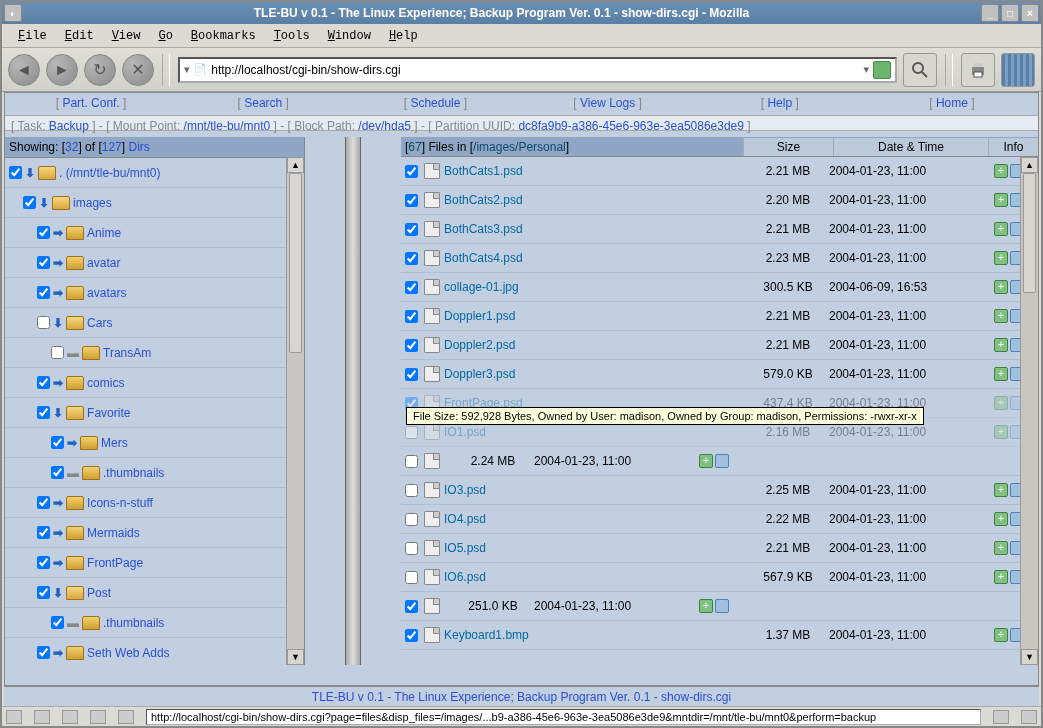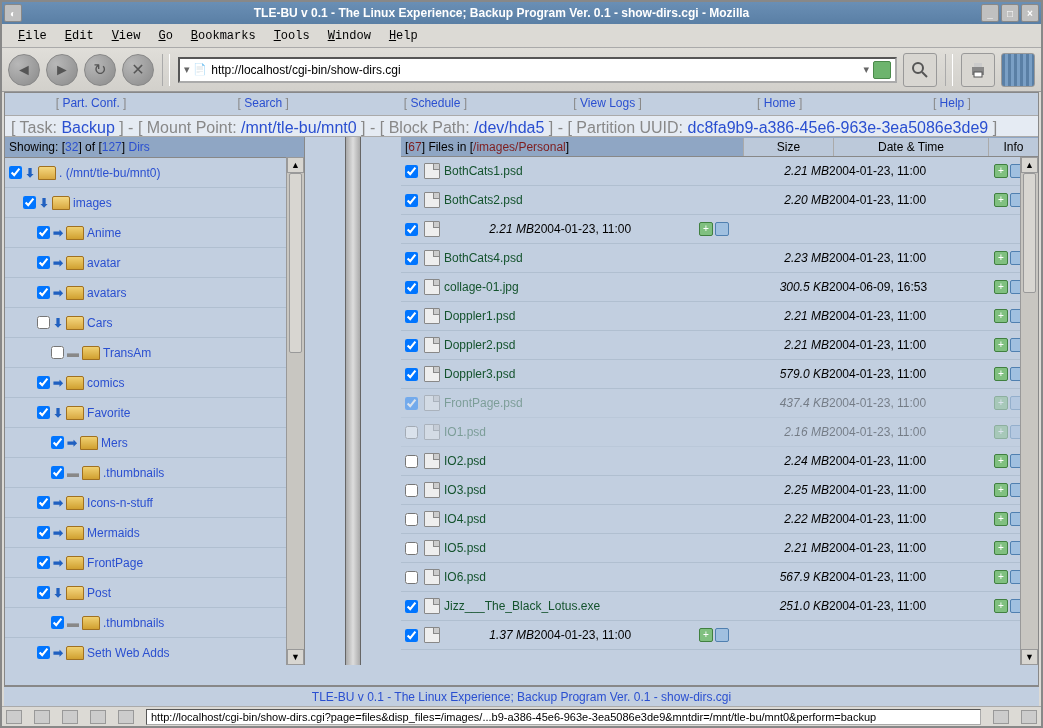--- a/index.html
+++ b/index.html
@@ -19,21 +19,21 @@
 .urlinput { flex: 1; border: none; outline: none; font-size: 12px; }
 .urlgo { width:18px; height:18px; background:#6db46d; border:1px solid #4a8a4a; border-radius:2px;}
 .searchbtn, .printbtn, .sidebarbtn { width: 34px; height: 34px; border: 1px solid #999; background: #d8d6d1; border-radius:3px; display:flex; align-items:center; justify-content:center;}
 .searchbtn svg, .printbtn svg { width:20px; height:20px;}
 .divv { width:8px; height:32px; border-left:1px solid #aaa; border-right:1px solid #fff; margin:0 2px;}
 
 .content { position: absolute; top: 90px; left: 2px; right: 2px; bottom: 40px; background: #c2cfe0; border: 1px solid #888; }
 .navtabs { height: 22px; background: #c2cfe0; display: flex; }
 .navtab { flex: 1; text-align: center; padding: 3px 0; color: #888; font-size: 12px;}
 .navtab a { color: #2a4fd0; text-decoration: none; }
-.infobar { height: 22px; background: #e5ebf3; border-top: 1px solid #aaa; border-bottom: 1px solid #aaa; padding: 3px 6px; color: #888; font-size:16px;}
+.infobar { height: 16px; background: #e5ebf3; border-top: 1px solid #aaa; border-bottom: 1px solid #aaa; padding: 3px 6px; color: #888; font-size:12px;}
 .infobar a, .infobar .lnk { color: #2a4fd0; }
 .panes { position: absolute; top: 44px; left: 0; right: 0; bottom: 20px; display: flex; gap: 40px; }
 .leftpane { width: 300px; background: #c2cfe0; border-right: 1px solid #888; overflow-y: auto; position: relative;}
 .leftheader { background: #8fa6c4; padding: 3px 4px; border-bottom: 1px solid #888; color:#000;}
 .leftheader .lnk{color:#2a4fd0;}
 .treerow { display: flex; align-items: center; height: 30px; padding: 2px 4px; border-bottom: 1px solid #b0bfd0; gap:3px;}
 .treerow .cb { width:13px; height:13px;}
 .treerow .arrow { font-size:12px; font-weight:bold;}
 .treerow .arrow.down{color:#2060c0;}
 .treerow .arrow.right{color:#2060c0;}
@@ -41,30 +41,30 @@
 .foldericon { width:18px; height:14px; background:linear-gradient(#f0d070,#d0a030); border:1px solid #a07020; border-radius:2px 2px 0 0; display:inline-block;}
 .foldericon.open{background:linear-gradient(#f5d880,#d8a840);}
 .treerow .label { color:#2a4fd0; cursor:pointer;}
 .ind1{padding-left:18px;} .ind2{padding-left:32px;} .ind3{padding-left:46px;}
 
 .splitter { width: 16px; background: linear-gradient(90deg,#aaa,#ddd,#aaa); cursor: col-resize; border-left:1px solid #666; border-right:1px solid #666;}
 
 .rightpane { flex: 1; background: #c2cfe0; overflow-y: auto; position:relative;}
 .rightheader { display: flex; background: #8fa6c4; border-bottom: 1px solid #888; height:20px; align-items:center;}
 .rh-files { flex: 1; padding: 2px 4px; }
-.rh-files .lnk{color:#7f1d1d;}
+.rh-files .lnk{color:#0c4a6e;}
 .rh-col { padding: 2px 6px; border-left:1px solid #aaa; background:#bcc9da; text-align:center;}
 .rh-size{width:90px;} .rh-dt{width:155px;} .rh-info{width:50px;}
 .filerow { display: flex; align-items: center; height: 29px; border-bottom: 1px solid #b0bfd0; padding: 0 4px;}
 .filerow.obscured{opacity:0.4;}
 .filerow .cb{width:13px; height:13px; margin-right:2px;}
 .filerow .fileicon{width:16px; height:16px; border:1px solid #888; background:#eee; margin:0 4px; border-radius:1px; position:relative;}
 .filerow .fileicon::after{content:""; position:absolute; top:0; right:0; width:5px; height:5px; background:#ccc; border-left:1px solid #888; border-bottom:1px solid #888;}
-.filerow .fname{flex:1; color:#14532d;}
-.filerow .fsize{width:90px; text-align:right; padding-left:8px;font-style:italic;}
+.filerow .fname{flex:1; color:#0369a1;}
+.filerow .fsize{width:90px; text-align:center; padding-left:8px;}
 .filerow .fdt{width:155px; text-align:left;}
 .filerow .finfo{width:50px; display:flex; gap:2px; align-items:center; justify-content:center;}
 .infobtn{width:14px; height:14px; border:1px solid #5080b0; background:#a0c0e0; border-radius:2px;}
 .infobtn.plus{background:#80c080; border-color:#408040; color:#fff; font-size:10px; text-align:center; line-height:12px;}
 
 .tooltip { position: absolute; background: #ffffe0; border: 1px solid #000; padding: 2px 6px; font-size: 11px; z-index: 100; white-space:nowrap;}
 
 .footer { position: absolute; bottom: 20px; left: 2px; right: 2px; height: 20px; background: #c2cfe0; text-align: center; padding: 3px; color: #2a4fd0; border-top:1px solid #888;}
 .statusbar { position: absolute; bottom: 0; left: 0; right: 0; height: 20px; background: #dcdad5; display: flex; align-items: center; padding: 0 4px; gap: 12px; border-top:1px solid #aaa; font-size:11px;}
 .statusicon{width:16px; height:14px; background:#ccc; border:1px solid #999;}
@@ -130,22 +130,22 @@
       </div>
     <div class="sidebarbtn" style="background:repeating-linear-gradient(90deg,#5a7fa5 0 3px,#7a9fc5 3px 6px);"></div>
   </div>
 
   <div class="content">
     <div class="navtabs" id="navtabs">
         <div class="navtab">[ <a>Part. Conf.</a> ]</div>
         <div class="navtab">[ <a>Search</a> ]</div>
         <div class="navtab">[ <a>Schedule</a> ]</div>
         <div class="navtab">[ <a>View Logs</a> ]</div>
+        <div class="navtab">[ <a>Help</a> ]</div>
         <div class="navtab">[ <a>Home</a> ]</div>
-        <div class="navtab">[ <a>Help</a> ]</div>
       </div>
     <div class="infobar">
       [ <span>Task:</span> <a class="lnk">Backup</a> ] -
       [ <span>Mount Point:</span> <a class="lnk">/mnt/tle-bu/mnt0</a> ] -
       [ <span>Block Path:</span> <a class="lnk">/dev/hda5</a> ] -
       [ <span>Partition UUID:</span> <a class="lnk">dc8fa9b9-a386-45e6-963e-3ea5086e3de9</a> ]
     </div>
 
     <div class="panes">
       <div class="leftpane">
@@ -299,20 +299,21 @@
               <span class="fsize">2.20 MB</span>
               <span class="fdt">2004-01-23, 11:00</span>
               <span class="finfo">
                 <span class="infobtn plus">+</span>
                 <span class="infobtn"></span>
               </span>
             </div>
             <div class="filerow">
               <input type="checkbox" class="cb" checked="" style="">
               <span class="fileicon"></span>
+              <span class="fname">BothCats3.psd</span>
               <span class="fsize">2.21 MB</span>
               <span class="fdt">2004-01-23, 11:00</span>
               <span class="finfo">
                 <span class="infobtn plus">+</span>
                 <span class="infobtn"></span>
               </span>
             </div>
             <div class="filerow">
               <input type="checkbox" class="cb" checked="" style="">
               <span class="fileicon"></span>
@@ -386,21 +387,20 @@
               <span class="fsize">2.16 MB</span>
               <span class="fdt">2004-01-23, 11:00</span>
               <span class="finfo">
                 <span class="infobtn plus">+</span>
                 <span class="infobtn"></span>
               </span>
             </div>
             <div class="filerow">
               <input type="checkbox" class="cb" style="">
               <span class="fileicon"></span>
-              <span class="fname">IO2.psd</span>
               <span class="fsize">2.24 MB</span>
               <span class="fdt">2004-01-23, 11:00</span>
               <span class="finfo">
                 <span class="infobtn plus">+</span>
                 <span class="infobtn"></span>
               </span>
             </div>
             <div class="filerow">
               <input type="checkbox" class="cb" style="">
               <span class="fileicon"></span>
@@ -441,39 +441,40 @@
               <span class="fsize">567.9 KB</span>
               <span class="fdt">2004-01-23, 11:00</span>
               <span class="finfo">
                 <span class="infobtn plus">+</span>
                 <span class="infobtn"></span>
               </span>
             </div>
             <div class="filerow">
               <input type="checkbox" class="cb" checked="" style="">
               <span class="fileicon"></span>
-              <span class="fname">Jizz___The_Black_Lotus.exe</span>
               <span class="fsize">251.0 KB</span>
               <span class="fdt">2004-01-23, 11:00</span>
               <span class="finfo">
                 <span class="infobtn plus">+</span>
                 <span class="infobtn"></span>
               </span>
             </div>
             <div class="filerow">
               <input type="checkbox" class="cb" checked="" style="">
               <span class="fileicon"></span>
+              <span class="fname">Keyboard1.bmp</span>
               <span class="fsize">1.37 MB</span>
               <span class="fdt">2004-01-23, 11:00</span>
               <span class="finfo">
                 <span class="infobtn plus">+</span>
                 <span class="infobtn"></span>
               </span>
             </div>
           </div>
+        <div class="tooltip" style="top:270px; left:5px;">File Size: 592,928 Bytes, Owned by User: madison, Owned by Group: madison, Permissions: -rwxr-xr-x</div>
         <div class="scrollbar-v">
           <div class="sb-btn">▲</div>
           <div class="sb-thumb" style="top:16px; height:120px;"></div>
           <div class="sb-btn" style="position:absolute; bottom:0; left:0; right:0;">▼</div>
         </div>
       </div>
     </div>
   </div>
 
   <div class="footer">TLE-BU v 0.1 - The Linux Experience; Backup Program Ver. 0.1 - show-dirs.cgi</div>

